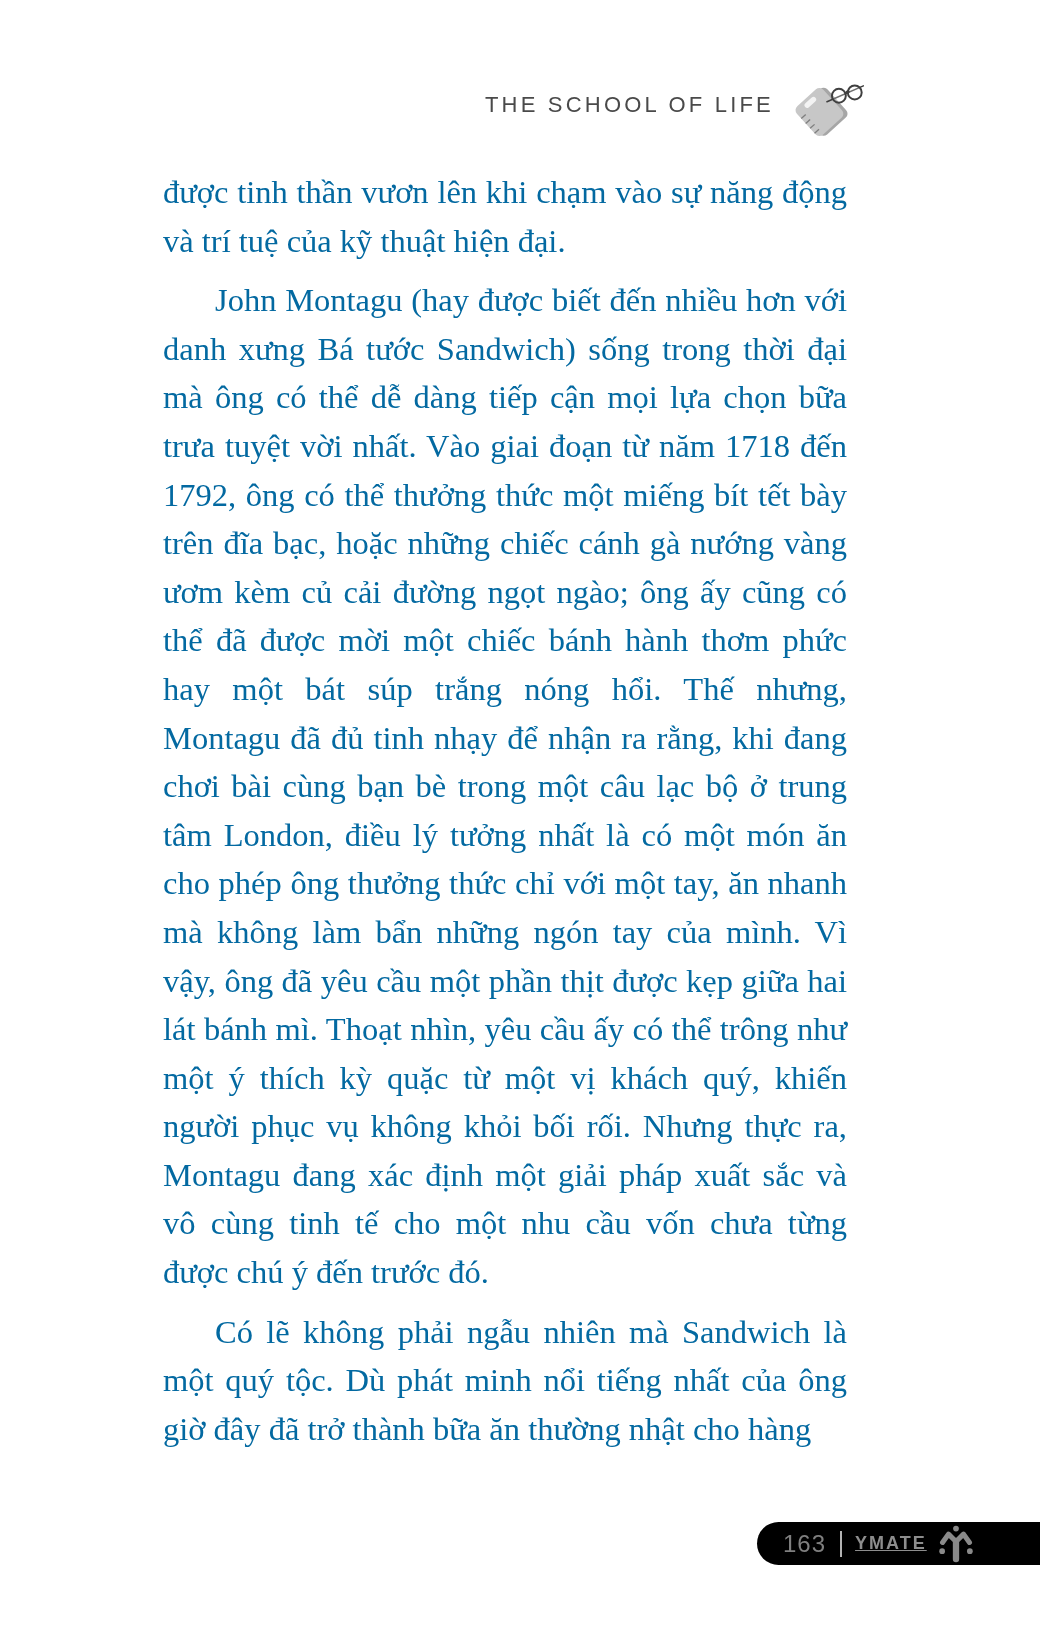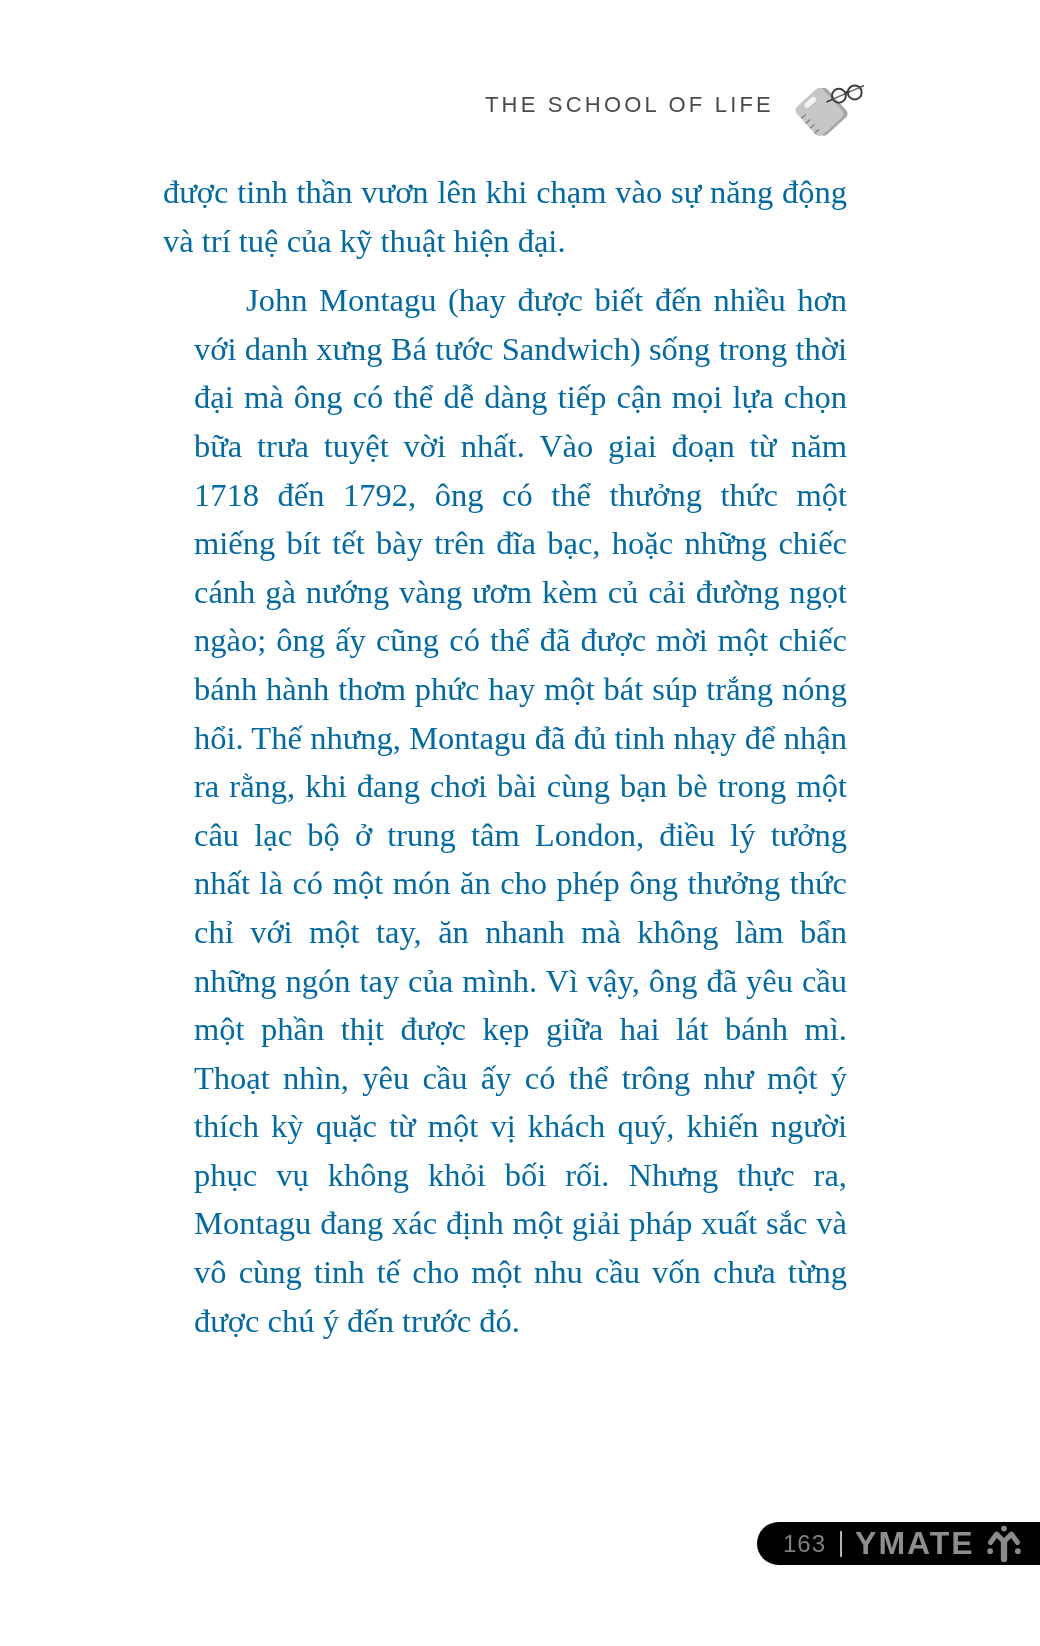--- a/index.html
+++ b/index.html
@@ -32,21 +32,21 @@
     position:absolute;
     left:163px;top:168px;
     width:684px;
     font-size:32.5px;
     line-height:48.6px;
     color:#0369a1;
     text-align:justify;
     text-justify:inter-word;
   }
   .content p{margin:0;}
-  .content p + p{margin-top:11px;margin-left:31px;}
+  .content p + p{margin-top:11px;}
   .content p.indent{text-indent:52px;}
 
   
   .footer-pill{
     position:absolute;
     left:757px;right:0;top:1522px;
     height:43px;
     background:#000000;
     border-radius:22px 0 0 22px;
     display:flex;align-items:center;
@@ -55,21 +55,21 @@
     font-family:"Liberation Sans", sans-serif;
   }
   .footer-page{
     font-size:24px;color:#7f7f7f;letter-spacing:1px;
   }
   .footer-divider{
     width:2px;height:26px;background:#b3b3b3;
     margin:0 13px 0 14px;
   }
   .footer-brand{
-    font-size:32px;font-weight:bold;color:#8d8d8d;letter-spacing:2px;
+    font-size:18px;font-weight:bold;color:#8d8d8d;letter-spacing:2px;text-decoration:underline;
   }
   .footer-logo{width:38px;height:38px;margin-left:10px;}
 </style>
 </head>
 <body>
 
 <div class="page">
 
   <div class="header">
     <span class="header-title">THE SCHOOL OF LIFE</span>
@@ -94,20 +94,21 @@
           <circle cx="98" cy="24" r="10.5" fill="#ffffff" fill-opacity="0.25"></circle>
           <path d="M84,26 Q87,20 89,23"></path>
         </g>
       </svg>
     </span>
   </div>
 
   <div class="content">
     <p>được tinh thần vươn lên khi chạm vào sự năng động và trí tuệ của kỹ thuật hiện đại.</p>
     <p class="indent">John Montagu (hay được biết đến nhiều hơn với danh xưng Bá tước Sandwich) sống trong thời đại mà ông có thể dễ dàng tiếp cận mọi lựa chọn bữa trưa tuyệt vời nhất. Vào giai đoạn từ năm 1718 đến 1792, ông có thể thưởng thức một miếng bít tết bày trên đĩa bạc, hoặc những chiếc cánh gà nướng vàng ươm kèm củ cải đường ngọt ngào; ông ấy cũng có thể đã được mời một chiếc bánh hành thơm phức hay một bát súp trắng nóng hổi. Thế nhưng, Montagu đã đủ tinh nhạy để nhận ra rằng, khi đang chơi bài cùng bạn bè trong một câu lạc bộ ở trung tâm London, điều lý tưởng nhất là có một món ăn cho phép ông thưởng thức chỉ với một tay, ăn nhanh mà không làm bẩn những ngón tay của mình. Vì vậy, ông đã yêu cầu một phần thịt được kẹp giữa hai lát bánh mì. Thoạt nhìn, yêu cầu ấy có thể trông như một ý thích kỳ quặc từ một vị khách quý, khiến người phục vụ không khỏi bối rối. Nhưng thực ra, Montagu đang xác định một giải pháp xuất sắc và vô cùng tinh tế cho một nhu cầu vốn chưa từng được chú ý đến trước đó.</p>
+    <p class="indent">Có lẽ không phải ngẫu nhiên mà Sandwich là một quý tộc. Dù phát minh nổi tiếng nhất của ông giờ đây đã trở thành bữa ăn thường nhật cho hàng</p>
   </div>
 
   <div class="footer-pill">
     <span class="footer-page">163</span>
     <span class="footer-divider"></span>
     <span class="footer-brand">YMATE</span>
     <span class="footer-logo">
       <svg viewBox="0 0 48 48" width="38" height="38" aria-hidden="true">
         <g fill="#8a8a8a">
           <circle cx="24" cy="4.5" r="3.6"></circle>

